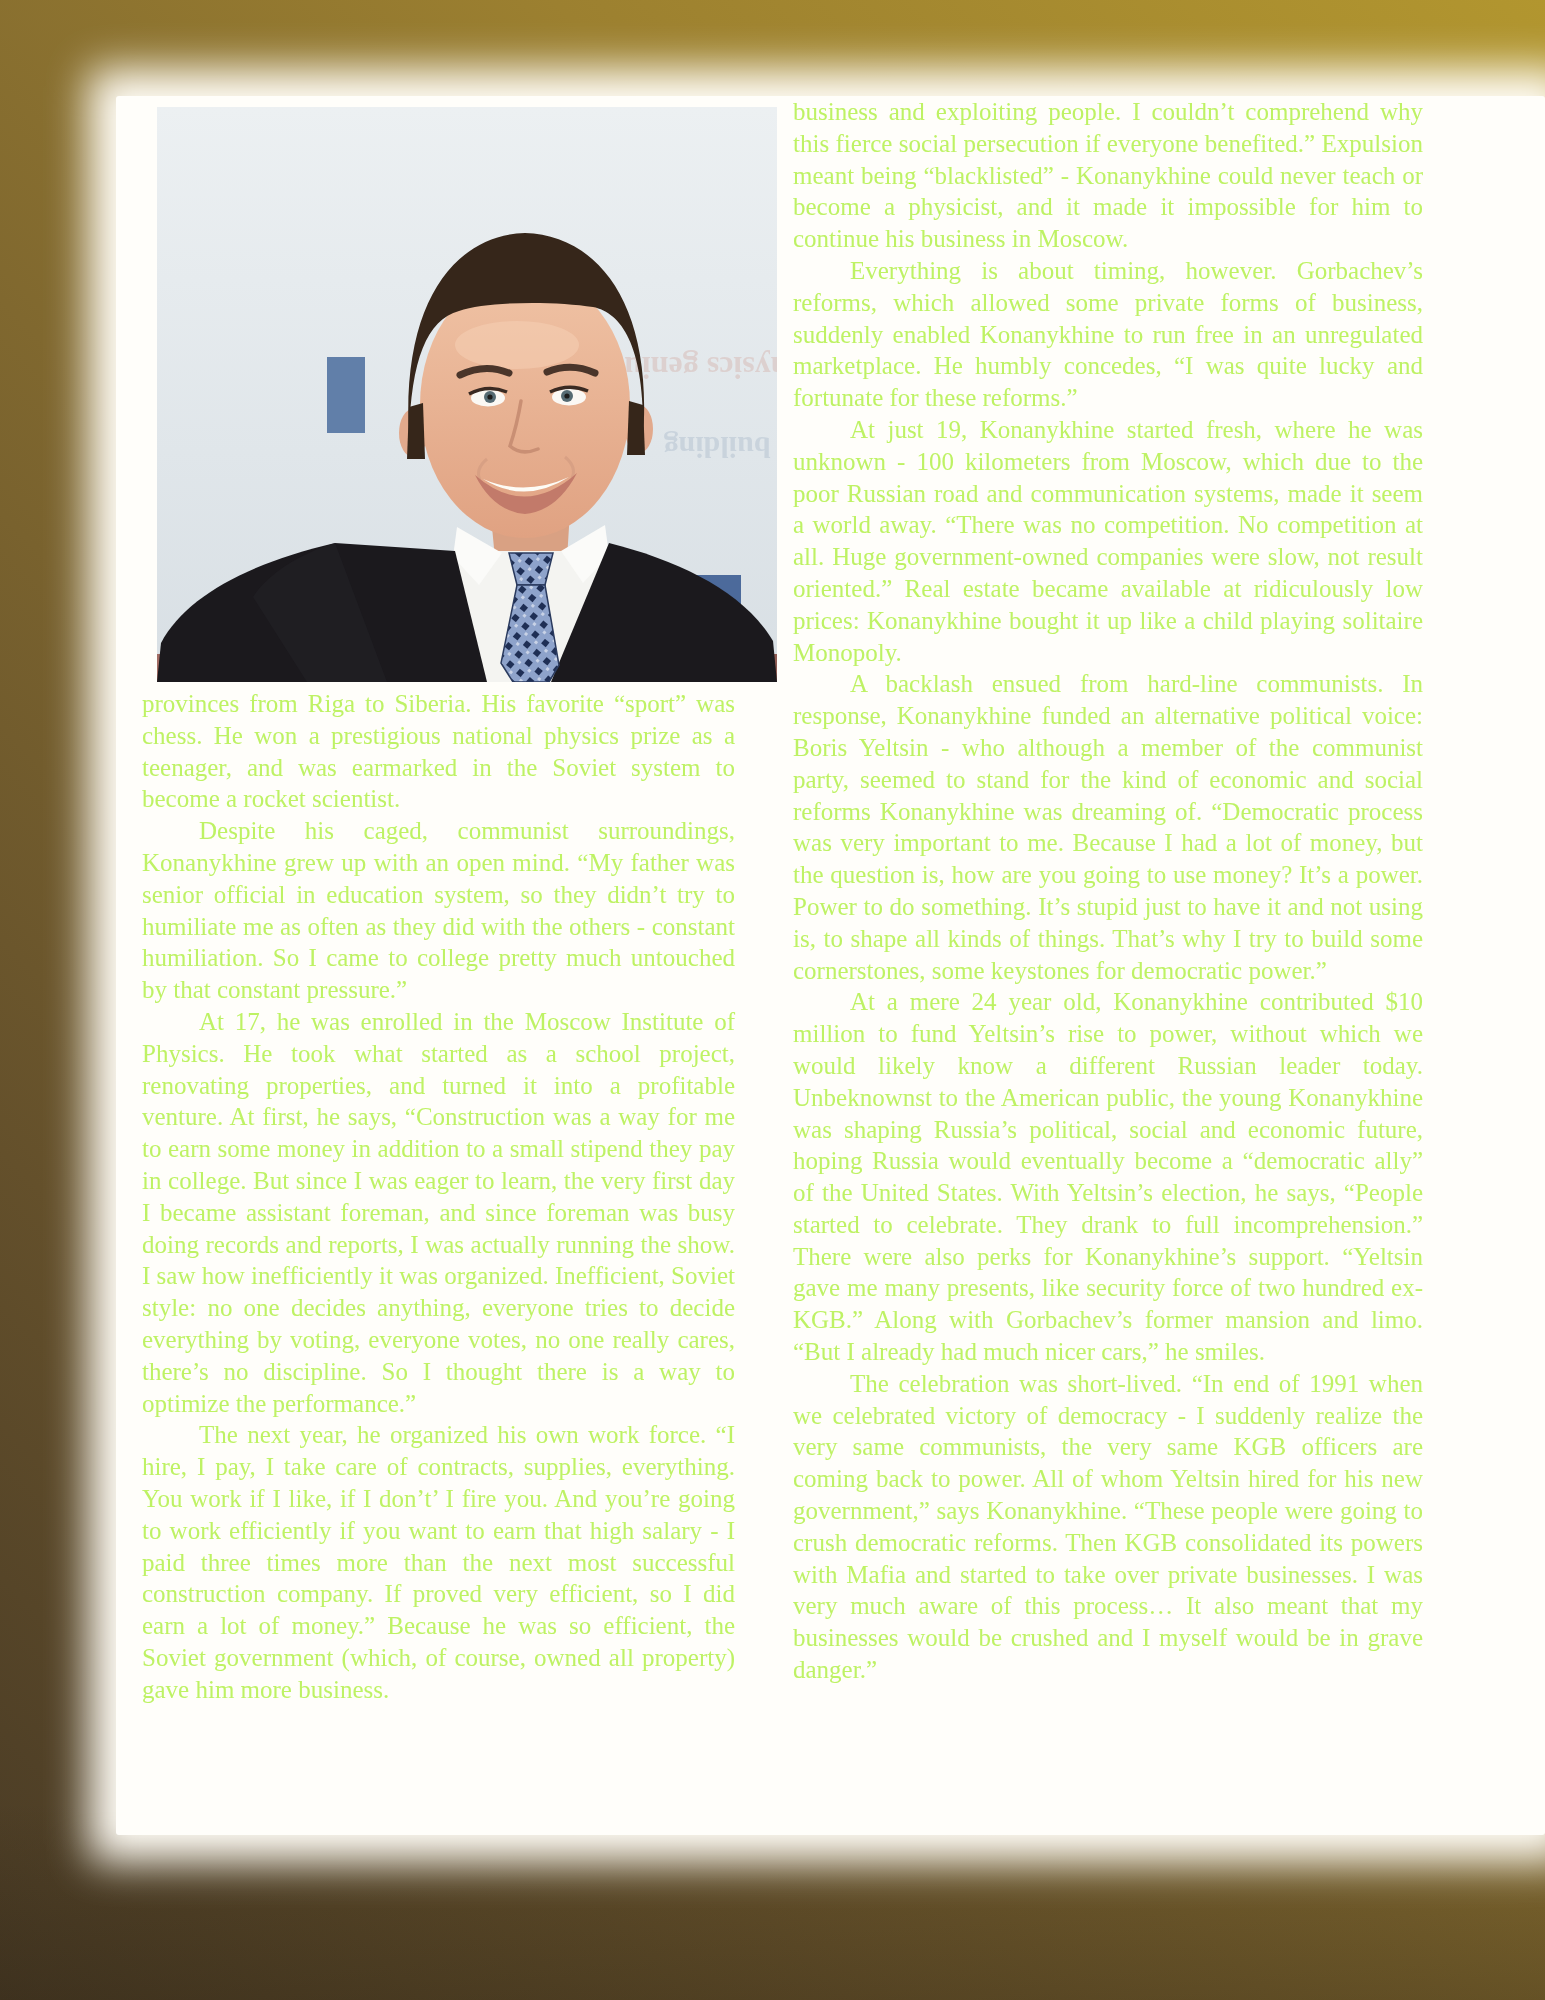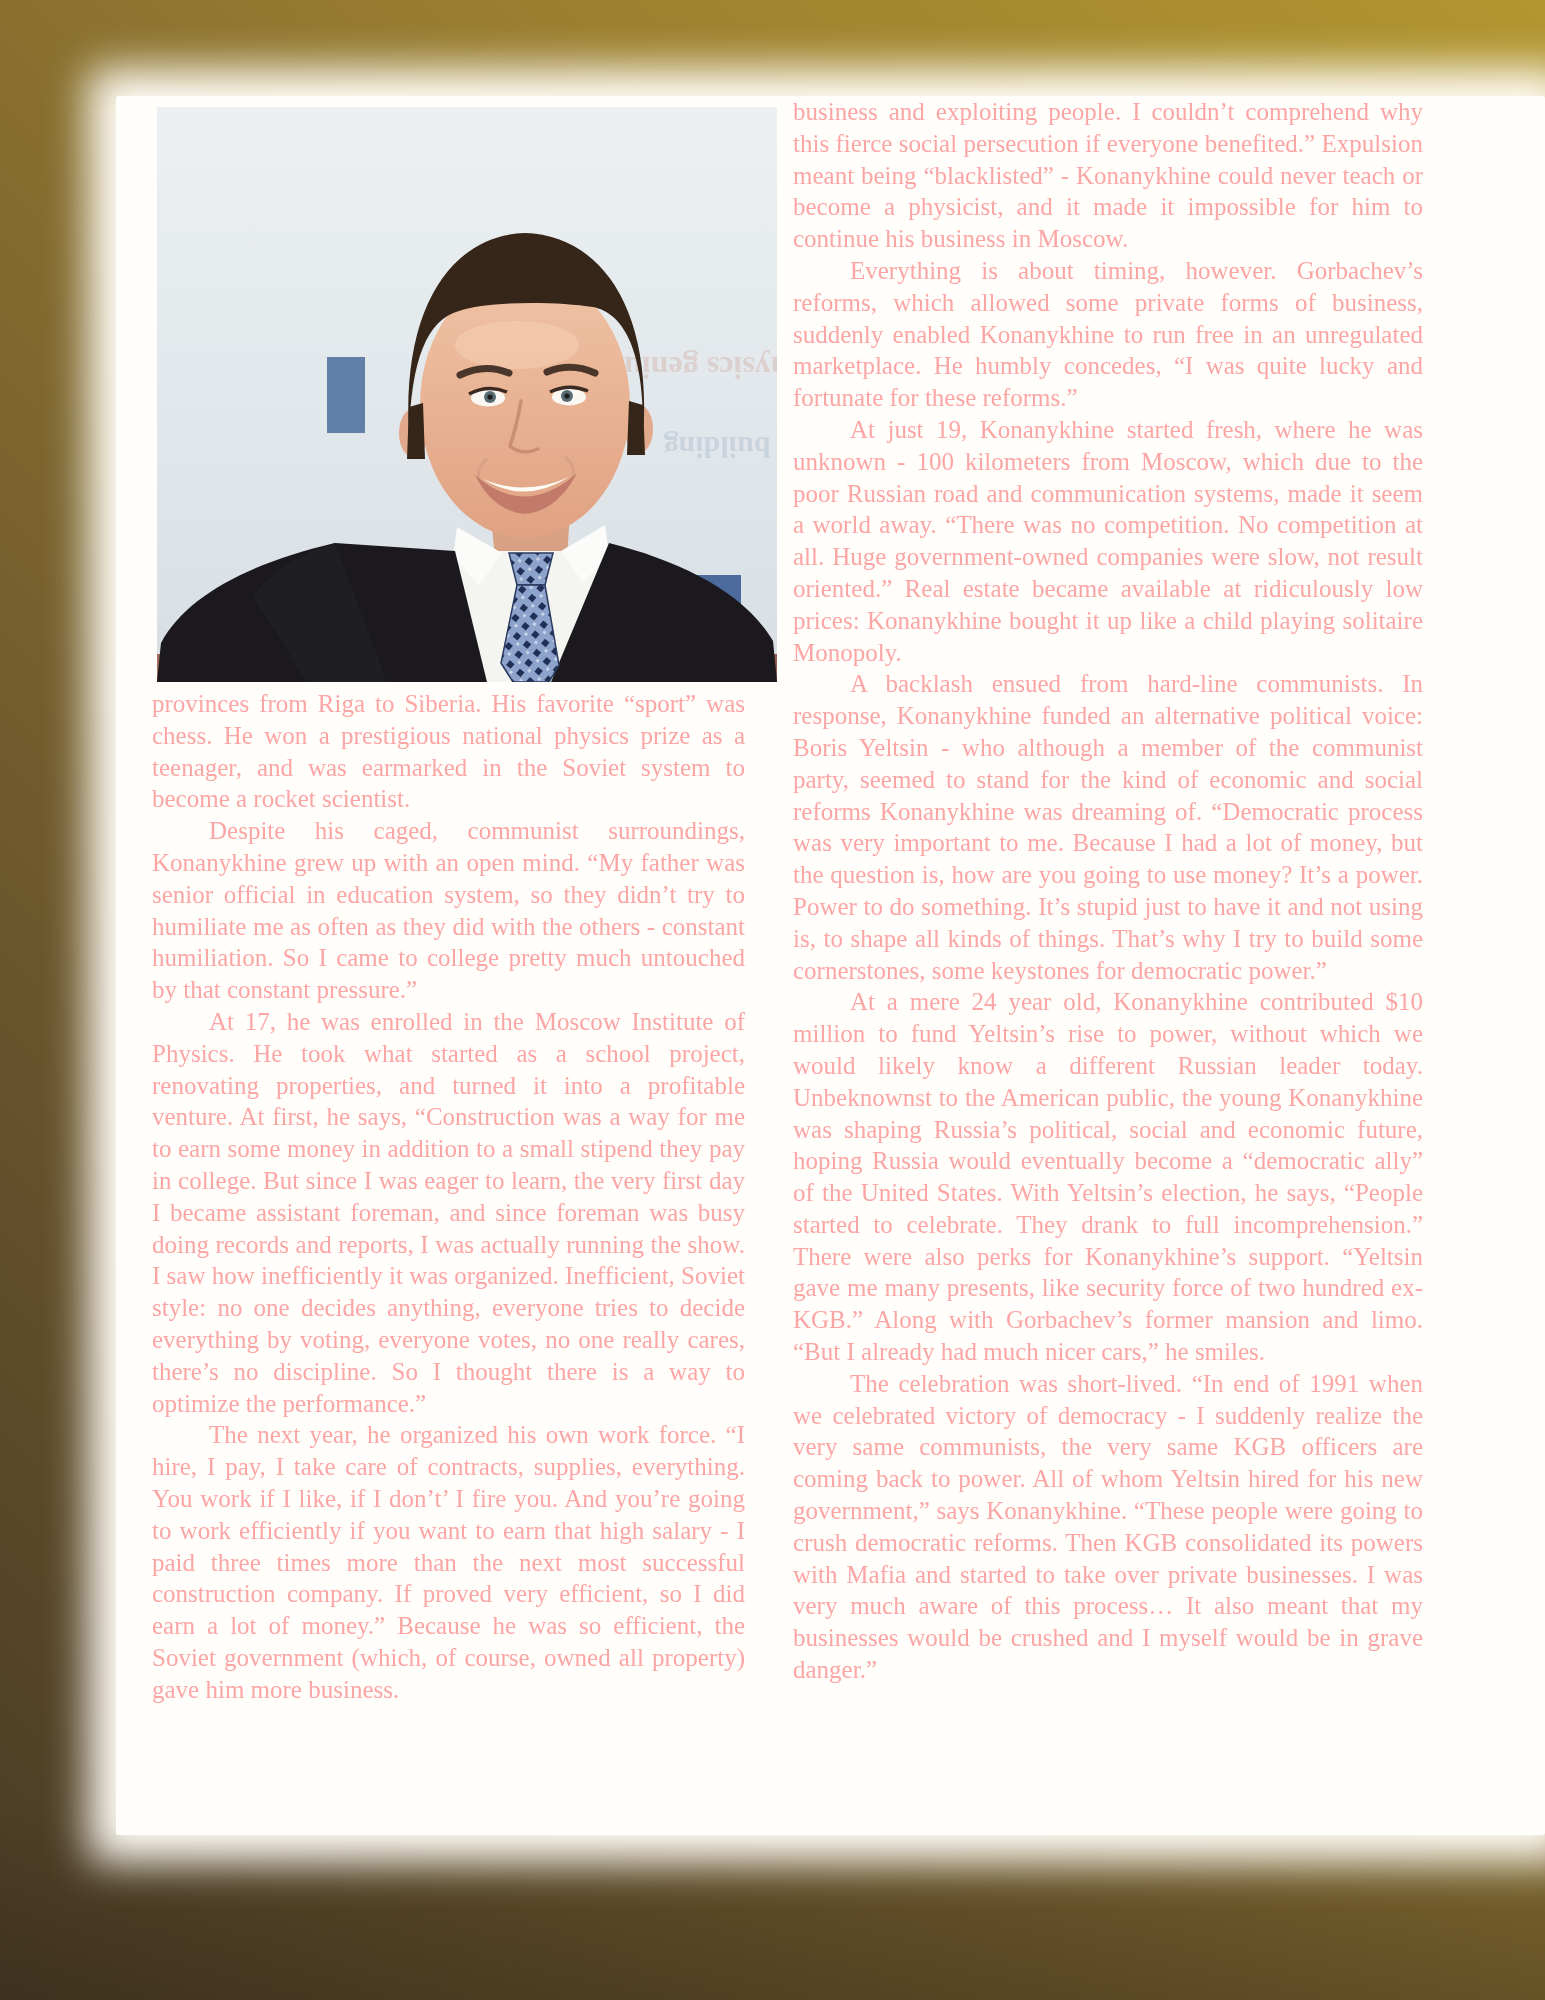--- a/index.html
+++ b/index.html
@@ -19,24 +19,24 @@
     position:absolute;left:116px;top:96px;width:1429px;height:1739px;
     background:#fffefa;
     box-shadow:0 0 42px 27px #fffdf6;
     border-radius:3px;
   }
   .photo{
     position:absolute;left:157px;top:107px;width:620px;height:575px;
   }
   .photo svg{display:block;width:100%;height:100%;}
   .col{
-    position:absolute;color:#fca5a5;font-size:25px;line-height:31.8px;
+    position:absolute;color:#bef264;font-size:25px;line-height:31.8px;
     text-align:justify;hyphens:none;
   }
-  .col-left{left:152px;top:688px;width:593px;}
+  .col-left{left:142px;top:688px;width:593px;}
   .col-right{left:793px;top:96px;width:630px;}
   .col p{margin:0;padding:0;}
   .col p + p{text-indent:57px;}
 </style>
 </head>
 <body>
 
 <div class="canvas">
 
   <div class="frame-bg"></div>

